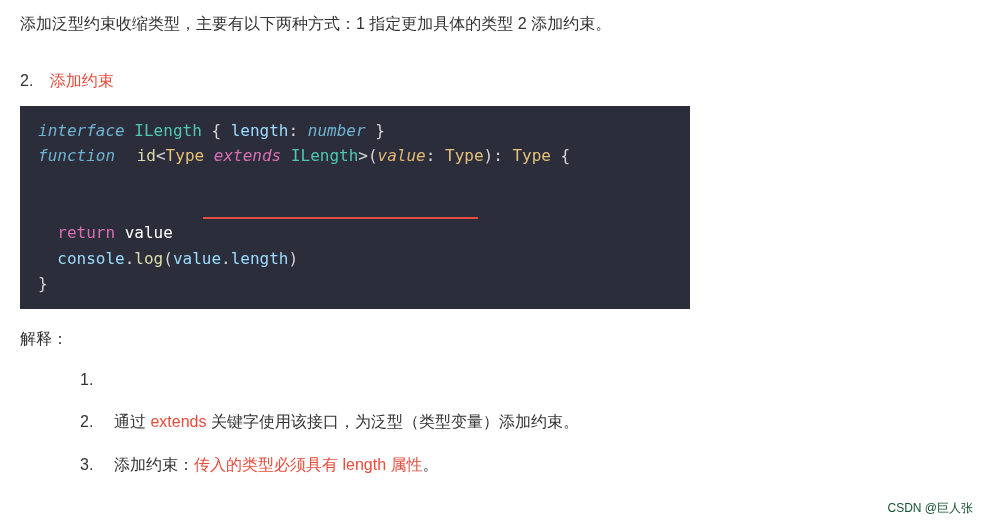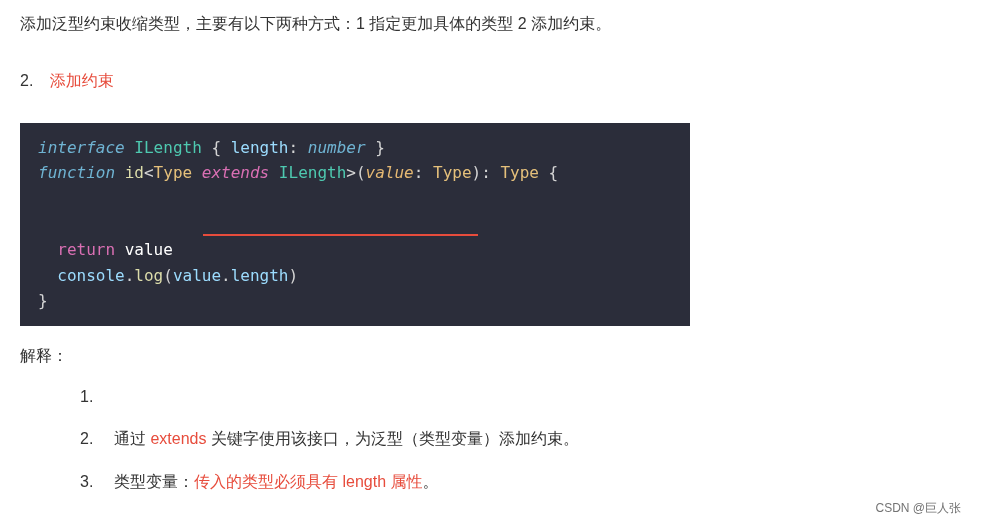--- a/index.html
+++ b/index.html
@@ -12,21 +12,21 @@
       font-size: 16px;
       line-height: 1.8;
       color: #333;
       background: #fff;
       padding: 10px 20px;
     }
     .intro {
       margin-bottom: 28px;
     }
     .section-title {
-      margin-bottom: 27px;
+      margin-bottom: 10px;
     }
     .section-num {
       color: #333;
       margin-right: 12px;
     }
     .red {
       color: #e74c3c;
     }
     .code-block {
       background: #2b2d3a;
@@ -42,21 +42,21 @@
     .code-line {
       white-space: pre;
       position: relative;
     }
     .kw-interface { color: #6fb3d2; font-style: italic; }
     .kw-function { color: #6fb3d2; font-style: italic; }
     .kw-return { color: #d96fb3; }
     .type-name { color: #4ec9b0; }
     .type-yellow { color: #e5c07b; }
     .type-number { color: #6fb3d2; font-style: italic; }
-    .fn-name { color: #dcdcaa; }
+    .fn-name { color: #dcdcaa; margin-left: 12px; }
     .var-name { color: #9cdcfe; }
     .param-italic { font-style: italic; color: #e6b973; }
     .extends-kw { color: #d96fb3; font-style: italic; }
     .punct { color: #d4d4d4; }
     .angle { color: #d4d4d4; }
     .method { color: #dcdcaa; }
     .prop { color: #9cdcfe; }
     .white { color: #ffffff; }
     .underline-red {
       position: absolute;
@@ -75,23 +75,23 @@
       margin-bottom: 14px;
       display: flex;
     }
     .explain-num {
       margin-right: 16px;
       min-width: 18px;
     }
     .watermark {
       position: fixed;
       bottom: 6px;
-      right: 24px;
+      right: 12px;
       font-size: 12px;
-      color: #737373;
+      color: #14532d;
     }
   </style>
 </head>
 <body>
 
 <div class="intro">添加泛型约束收缩类型，主要有以下两种方式：1 指定更加具体的类型  2 添加约束。</div>
 
 <div class="section-title">
   <span class="section-num">2.</span>
   <span class="red">添加约束</span>
@@ -112,17 +112,17 @@
 <div class="explain-list">
     <div class="explain-item">
       <span class="explain-num">1.</span>
     </div>
     <div class="explain-item">
       <span class="explain-num">2.</span>
       <span><span>通过 </span><span class="red">extends</span><span> 关键字使用该接口，为泛型（类型变量）添加约束。</span></span>
     </div>
     <div class="explain-item">
       <span class="explain-num">3.</span>
-      <span><span>类型变量：</span><span class="red">传入的类型必须具有 length 属性</span><span>。</span></span>
+      <span><span>添加约束：</span><span class="red">传入的类型必须具有 length 属性</span><span>。</span></span>
     </div>
   </div>
 
 <div class="watermark">CSDN @巨人张</div>
 
 </body></html>

